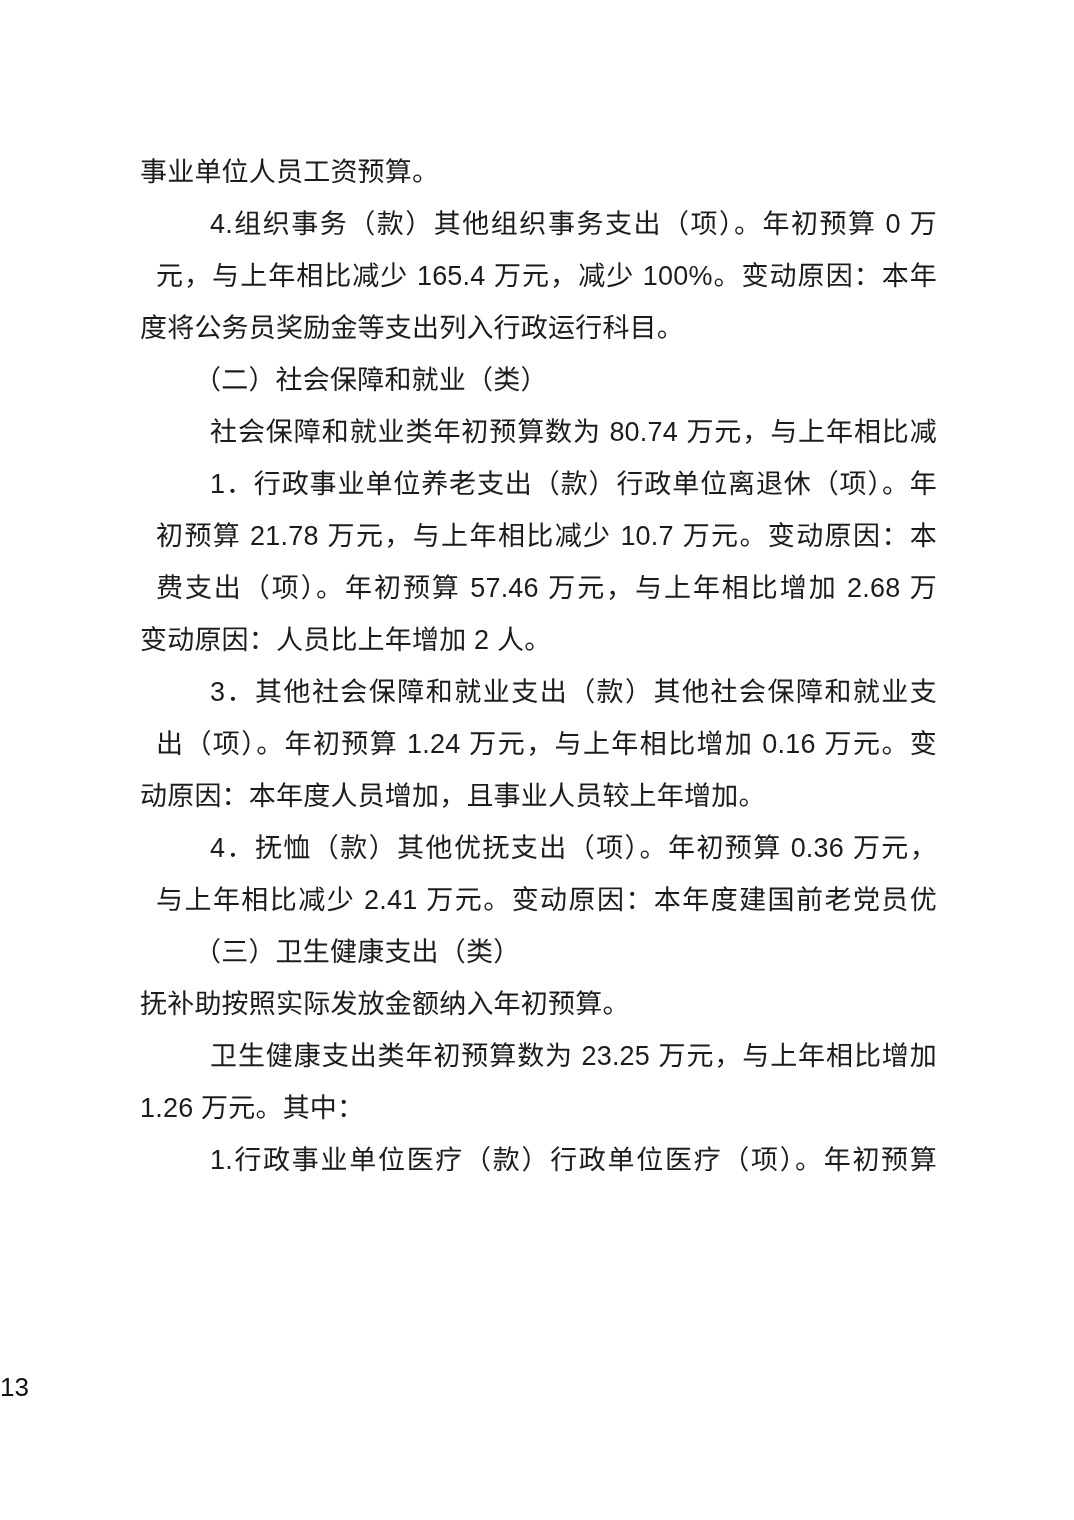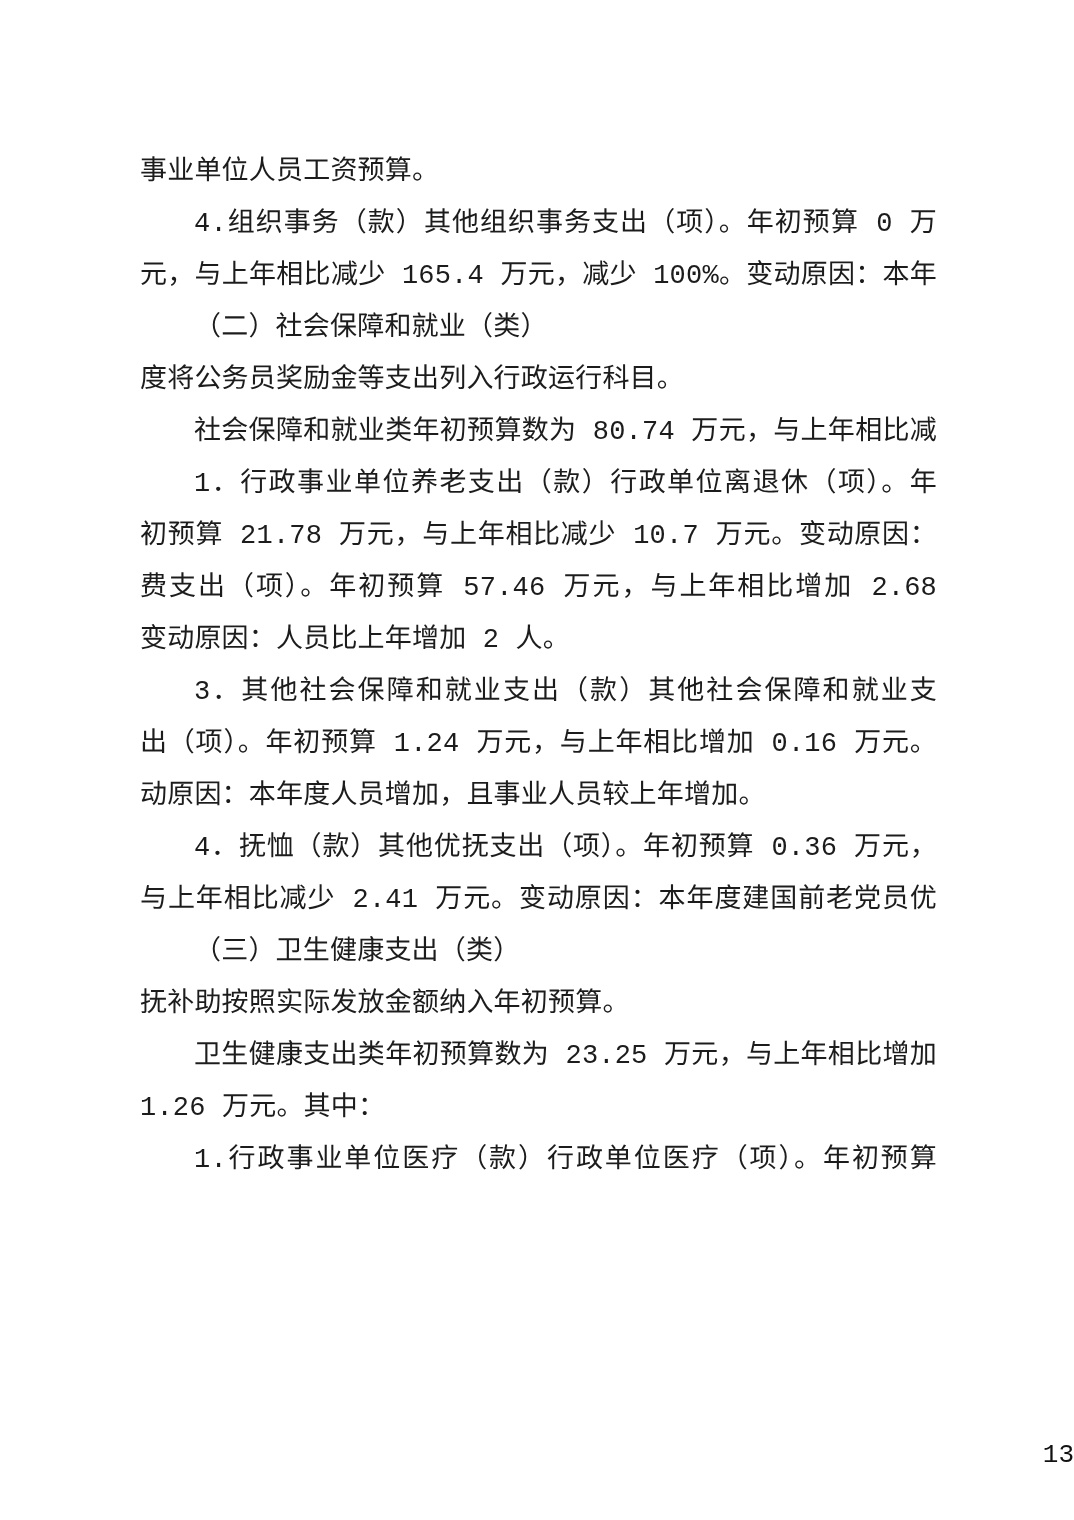--- a/index.html
+++ b/index.html
@@ -2,62 +2,62 @@
 <html lang="zh-CN"><head>
 <meta charset="utf-8">
 <style>
   html, body { margin: 0; padding: 0; background: #ffffff; }
   .page {
     position: relative;
     width: 1074px;
     height: 1520px;
     background: #ffffff;
     overflow: hidden;
-    font-family: Liberation Mono, monospace;
+    font-family: Liberation Sans, sans-serif;
     color: #1c1c1c;
   }
   .doc {
     position: absolute;
     left: 140px;
     top: 146px;
     width: 797px;
   }
   .line {
     font-size: 27px;
     line-height: 52px;
     height: 52px;
     overflow: hidden;
     text-align: justify;
     text-align-last: left;
     white-space: normal;
     letter-spacing: 0.2px;
   }
-  .line.full { text-align-last: justify; }
+  .line.full { text-align-last: justify; margin-left: 16px; }
   .line.indent { text-indent: 2em; }
   .page-number {
     position: absolute;
-    top: 1438px;
+    top: 1370px;
     left: 0;
     width: 100%;
-    text-align: right;
+    text-align: left;
     font-size: 26px;
     line-height: 34px;
     color: #111111;
   }
 </style>
 </head>
 <body>
 
 <div class="page">
   <div class="doc" id="doc">
       <div class="line">事业单位人员工资预算。</div>
       <div class="line indent full">4.组织事务（款）其他组织事务支出（项）。年初预算 0 万</div>
       <div class="line full">元，与上年相比减少 165.4 万元，减少 100%。变动原因：本年</div>
+      <div class="line">度将公务员奖励金等支出列入行政运行科目。</div>
       <div class="line indent">（二）社会保障和就业（类）</div>
-      <div class="line">度将公务员奖励金等支出列入行政运行科目。</div>
       <div class="line indent full">社会保障和就业类年初预算数为 80.74 万元，与上年相比减</div>
       <div class="line indent full">1．行政事业单位养老支出（款）行政单位离退休（项）。年</div>
       <div class="line full">初预算 21.78 万元，与上年相比减少 10.7 万元。变动原因：本</div>
       <div class="line full">费支出（项）。年初预算 57.46 万元，与上年相比增加 2.68 万元。</div>
       <div class="line">变动原因：人员比上年增加 2 人。</div>
       <div class="line indent full">3．其他社会保障和就业支出（款）其他社会保障和就业支</div>
       <div class="line full">出（项）。年初预算 1.24 万元，与上年相比增加 0.16 万元。变</div>
       <div class="line">动原因：本年度人员增加，且事业人员较上年增加。</div>
       <div class="line indent full">4．抚恤（款）其他优抚支出（项）。年初预算 0.36 万元，</div>
       <div class="line full">与上年相比减少 2.41 万元。变动原因：本年度建国前老党员优</div>

